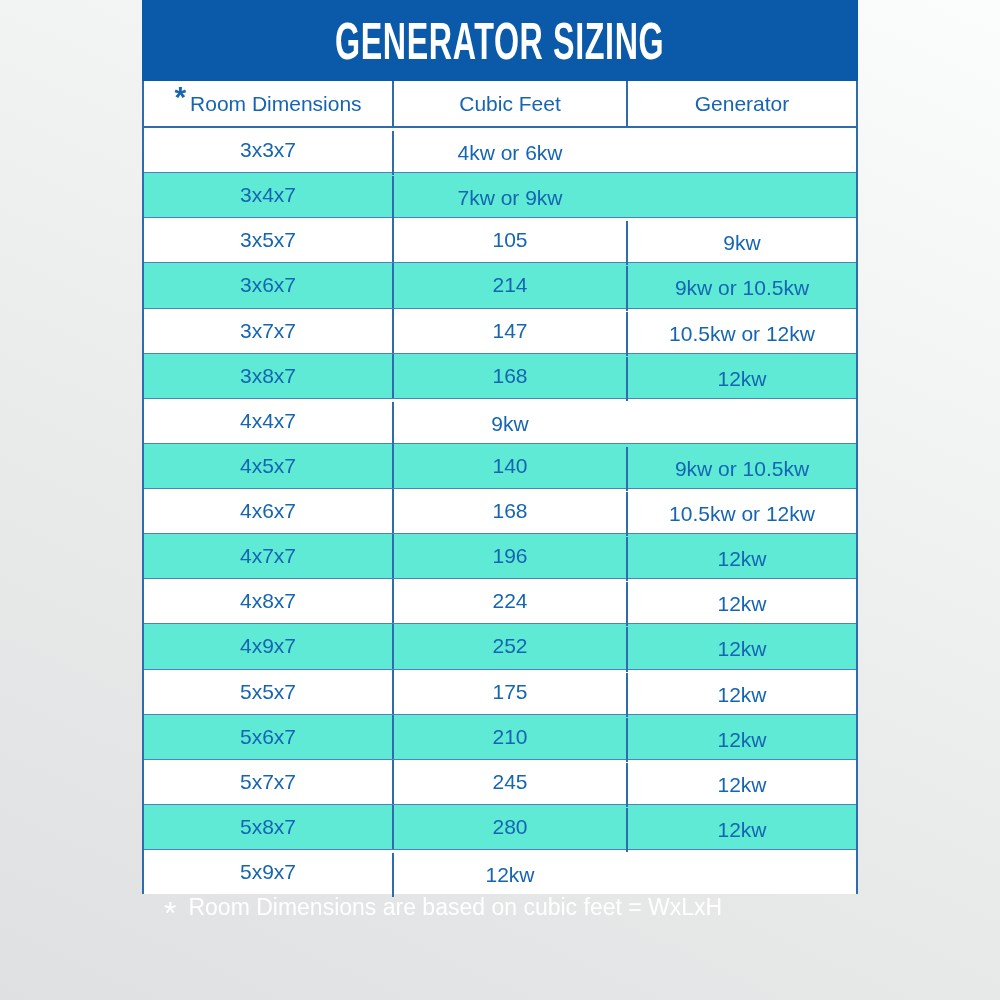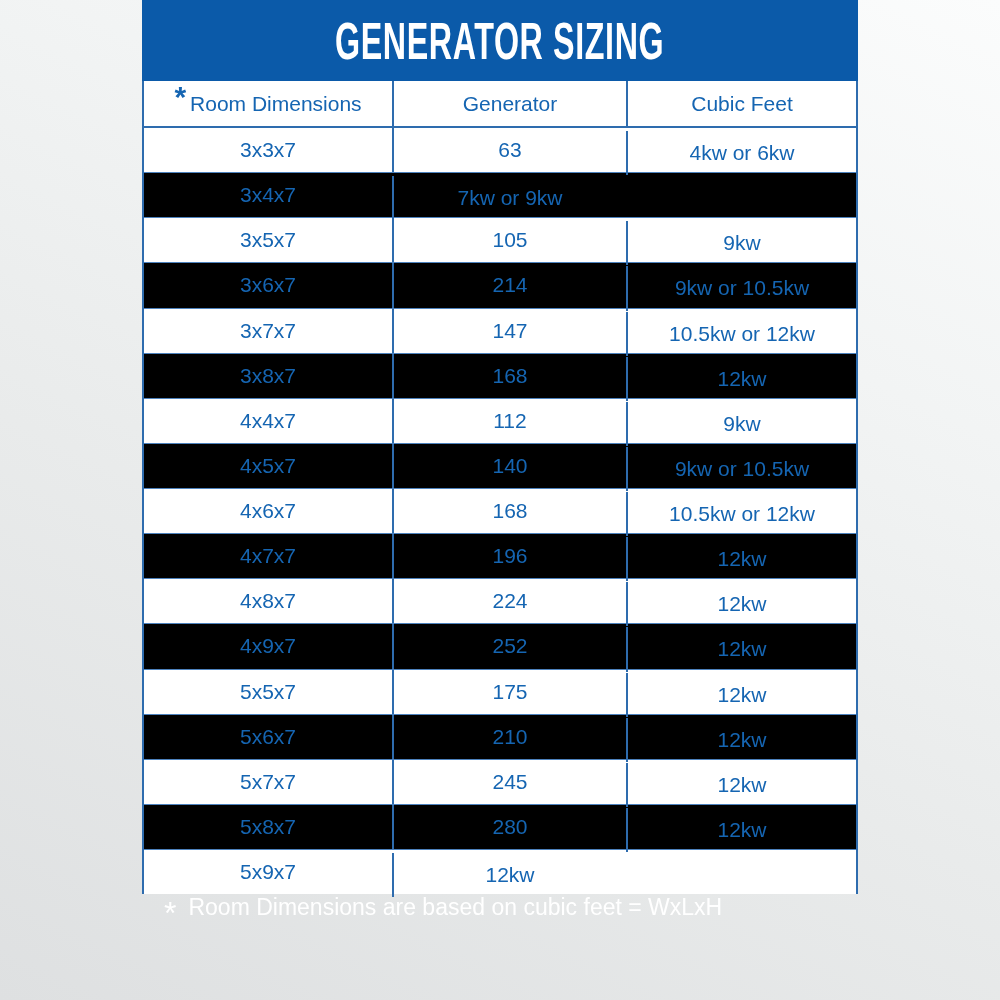--- a/index.html
+++ b/index.html
@@ -59,21 +59,21 @@
   .row.header-row {
     flex: none;
     height: 45px;
     border-bottom: 2px solid #2e6cae;
     font-weight: normal;
   }
   .data-row + .data-row {
     border-top: 1px solid #4d82bd;
   }
   .data-row.alt {
-    background: #000000;
+    background: #5eead4;
   }
   .cell {
     display: flex;
     align-items: center;
     justify-content: center;
     font-size: 21px;
     overflow: hidden;
     white-space: nowrap;
   }
   .cell + .cell {
@@ -118,30 +118,29 @@
     <div class="title">GENERATOR SIZING</div>
   </div>
 
   <div class="tbl">
     <div class="row header-row">
       <div class="cell">
         <span class="hdr-asterisk">*</span>
         <span>Room Dimensions</span>
       </div>
       <div class="cell">
+        <span>Cubic Feet</span>
+      </div>
+      <div class="cell">
         <span>Generator</span>
-      </div>
-      <div class="cell">
-        <span>Cubic Feet</span>
       </div>
     </div>
 
   <div class="row data-row">
         <div class="cell">3x3x7</div>
-        <div class="cell">63</div>
         <div class="cell generator-cell">4kw or 6kw</div>
       </div>
       <div class="row data-row alt">
         <div class="cell">3x4x7</div>
         <div class="cell generator-cell">7kw or 9kw</div>
       </div>
       <div class="row data-row">
         <div class="cell">3x5x7</div>
         <div class="cell">105</div>
         <div class="cell generator-cell">9kw</div>
@@ -156,21 +155,20 @@
         <div class="cell">147</div>
         <div class="cell generator-cell">10.5kw or 12kw</div>
       </div>
       <div class="row data-row alt">
         <div class="cell">3x8x7</div>
         <div class="cell">168</div>
         <div class="cell generator-cell">12kw</div>
       </div>
       <div class="row data-row">
         <div class="cell">4x4x7</div>
-        <div class="cell">112</div>
         <div class="cell generator-cell">9kw</div>
       </div>
       <div class="row data-row alt">
         <div class="cell">4x5x7</div>
         <div class="cell">140</div>
         <div class="cell generator-cell">9kw or 10.5kw</div>
       </div>
       <div class="row data-row">
         <div class="cell">4x6x7</div>
         <div class="cell">168</div>

